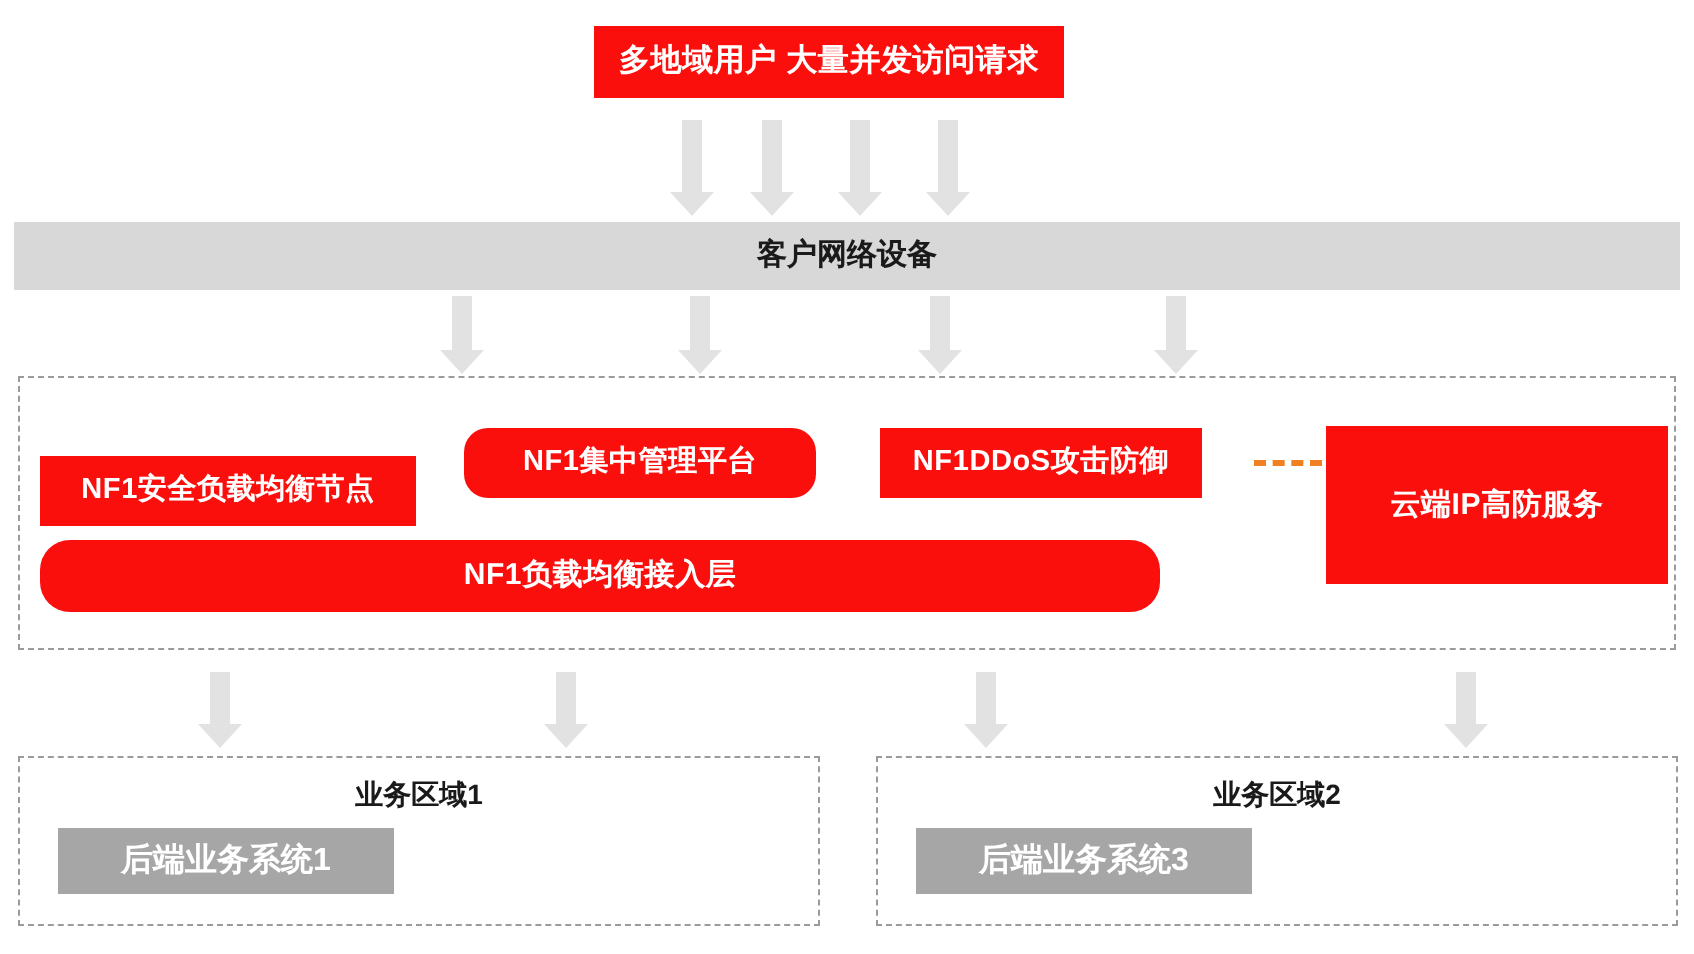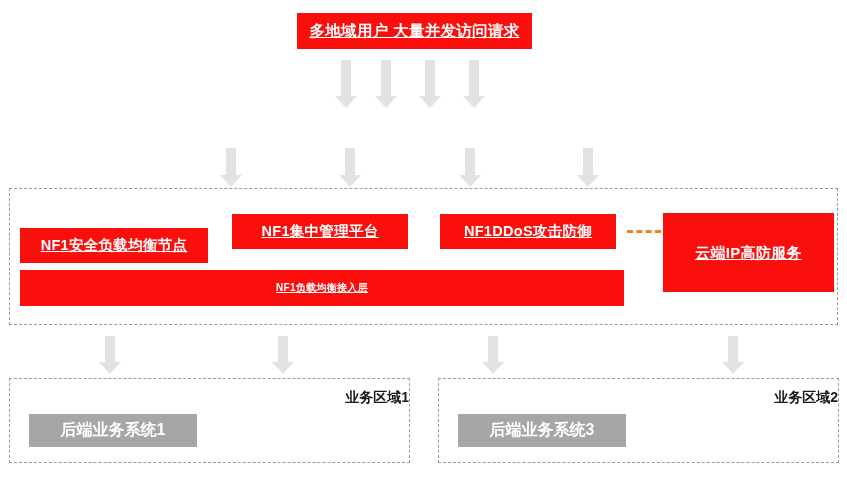--- a/index.html
+++ b/index.html
@@ -18,21 +18,20 @@
   }
 
   
   .node {
     position: absolute;
     display: flex;
     align-items: center;
     justify-content: center;
     text-align: center;
     line-height: 1.15;
-    text-decoration: underline;
   }
 
   
   .red-box {
     background: #fa0f0c;
     color: #ffffff;
     font-weight: bold;
     letter-spacing: 0.3px;
   }
   .red-banner {
@@ -42,30 +41,32 @@
   }
   .red-node-1 {
     left: 20px; top: 228px;
     width: 188px; height: 35px;
     font-size: 14.5px;
   }
   .red-node-2 {
     left: 232px; top: 214px;
     width: 176px; height: 35px;
     font-size: 14.5px;
+    border-radius: 12px;
   }
   .red-node-3 {
     left: 440px; top: 214px;
-    width: 176px; height: 35px;
+    width: 161px; height: 35px;
     font-size: 14.5px;
   }
   .red-wide {
     left: 20px; top: 270px;
-    width: 604px; height: 36px;
-    font-size: 10px;
+    width: 560px; height: 36px;
+    font-size: 15px;
+    border-radius: 15px;
   }
   .red-cloud {
     left: 663px; top: 213px;
     width: 171px; height: 79px;
     font-size: 15px;
   }
 
   
   .grey-bar {
     left: 7px; top: 111px;
@@ -91,21 +92,21 @@
     width: 401px; height: 85px;
   }
   .zone-box-2 {
     left: 438px; top: 378px;
     width: 401px; height: 85px;
   }
 
   .zone-title {
     position: absolute;
     left: 0; right: 0; top: 10px;
-    text-align: right;
+    text-align: center;
     font-weight: bold;
     font-size: 14px;
     color: #1a1a1a;
   }
 
   
   .grey-box {
     background: #a6a6a6;
     color: #ffffff;
     font-weight: bold;
@@ -161,20 +162,21 @@
   </div>
   <div class="arrow" style="left:419px; top:60px; height:48px;">
     <div class="shaft" style="height:36px;"></div>
     <div class="head" style="top:36px;"></div>
   </div>
   <div class="arrow" style="left:463px; top:60px; height:48px;">
     <div class="shaft" style="height:36px;"></div>
     <div class="head" style="top:36px;"></div>
   </div>
 
+  <div class="node grey-bar">客户网络设备</div>
 
   <div class="arrow" style="left:220px; top:148px; height:39px;">
     <div class="shaft" style="height:27px;"></div>
     <div class="head" style="top:27px;"></div>
   </div>
   <div class="arrow" style="left:339px; top:148px; height:39px;">
     <div class="shaft" style="height:27px;"></div>
     <div class="head" style="top:27px;"></div>
   </div>
   <div class="arrow" style="left:459px; top:148px; height:39px;">

